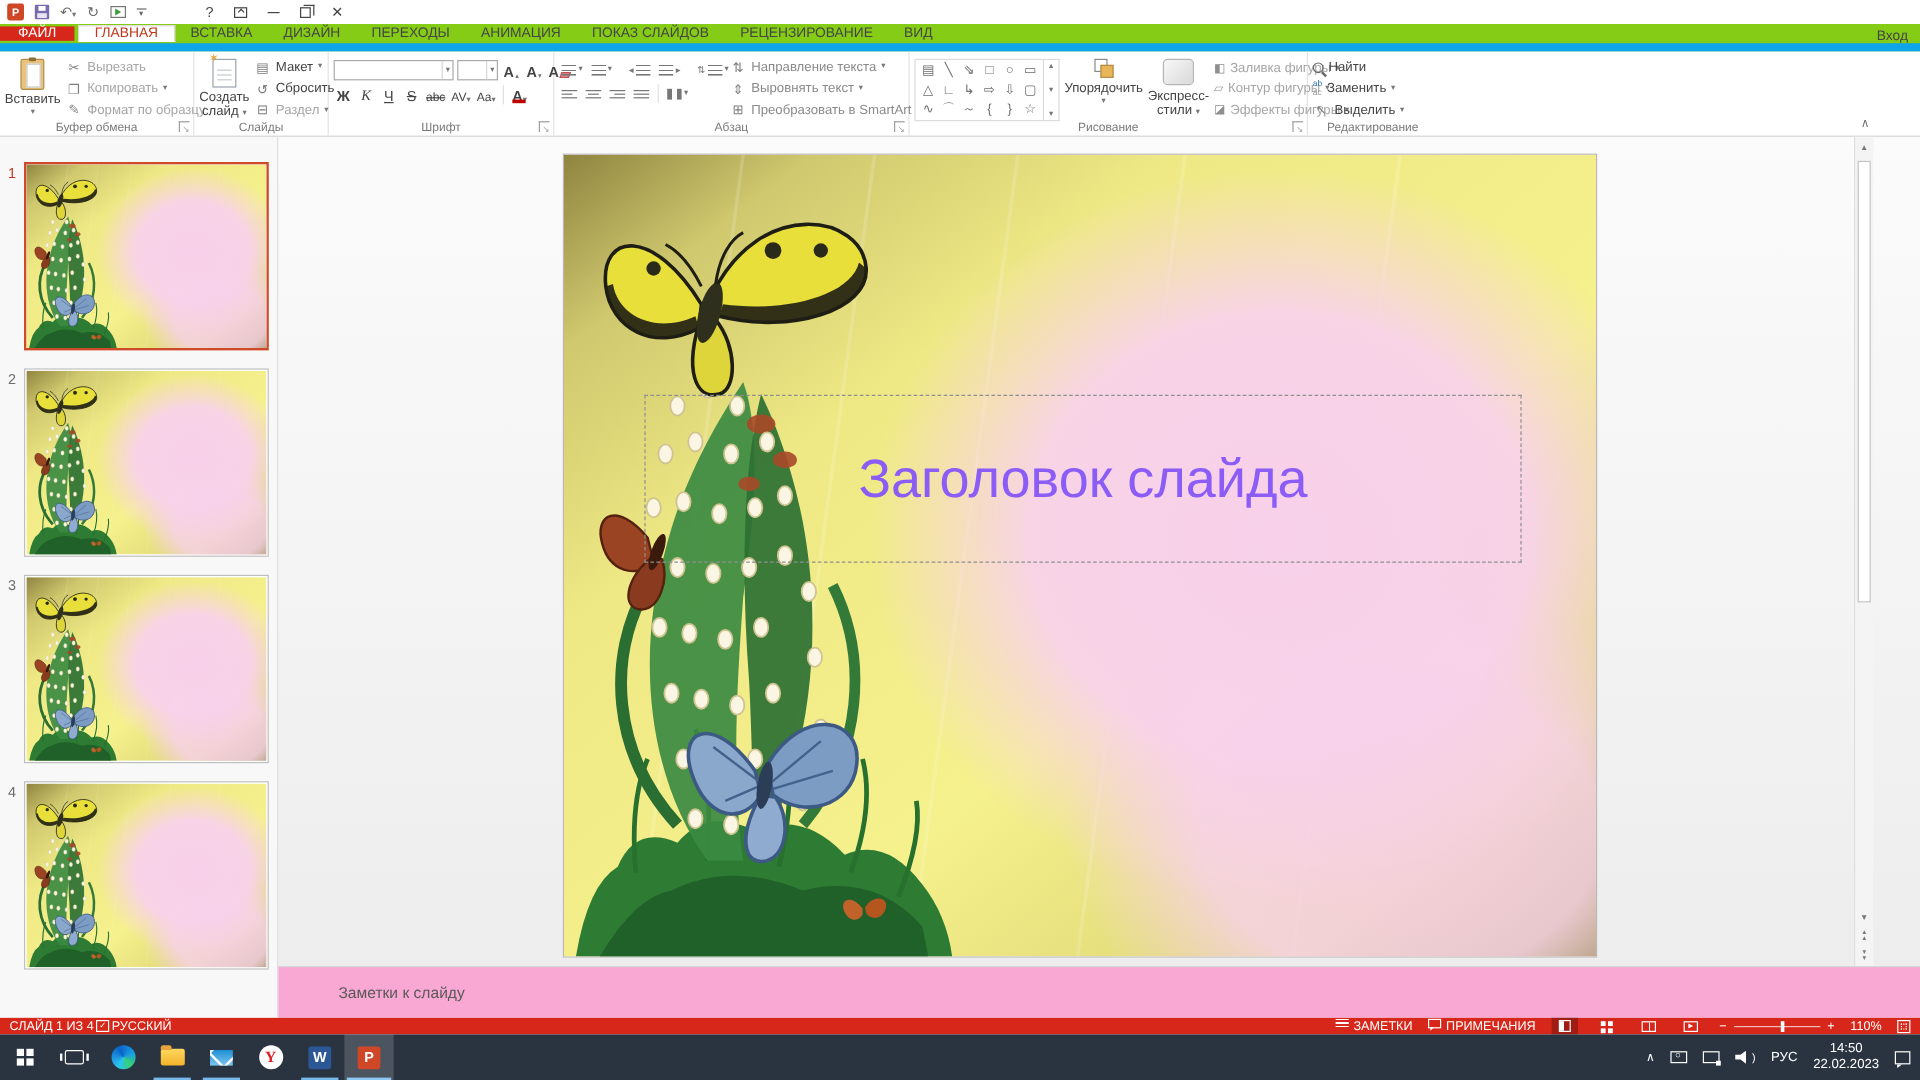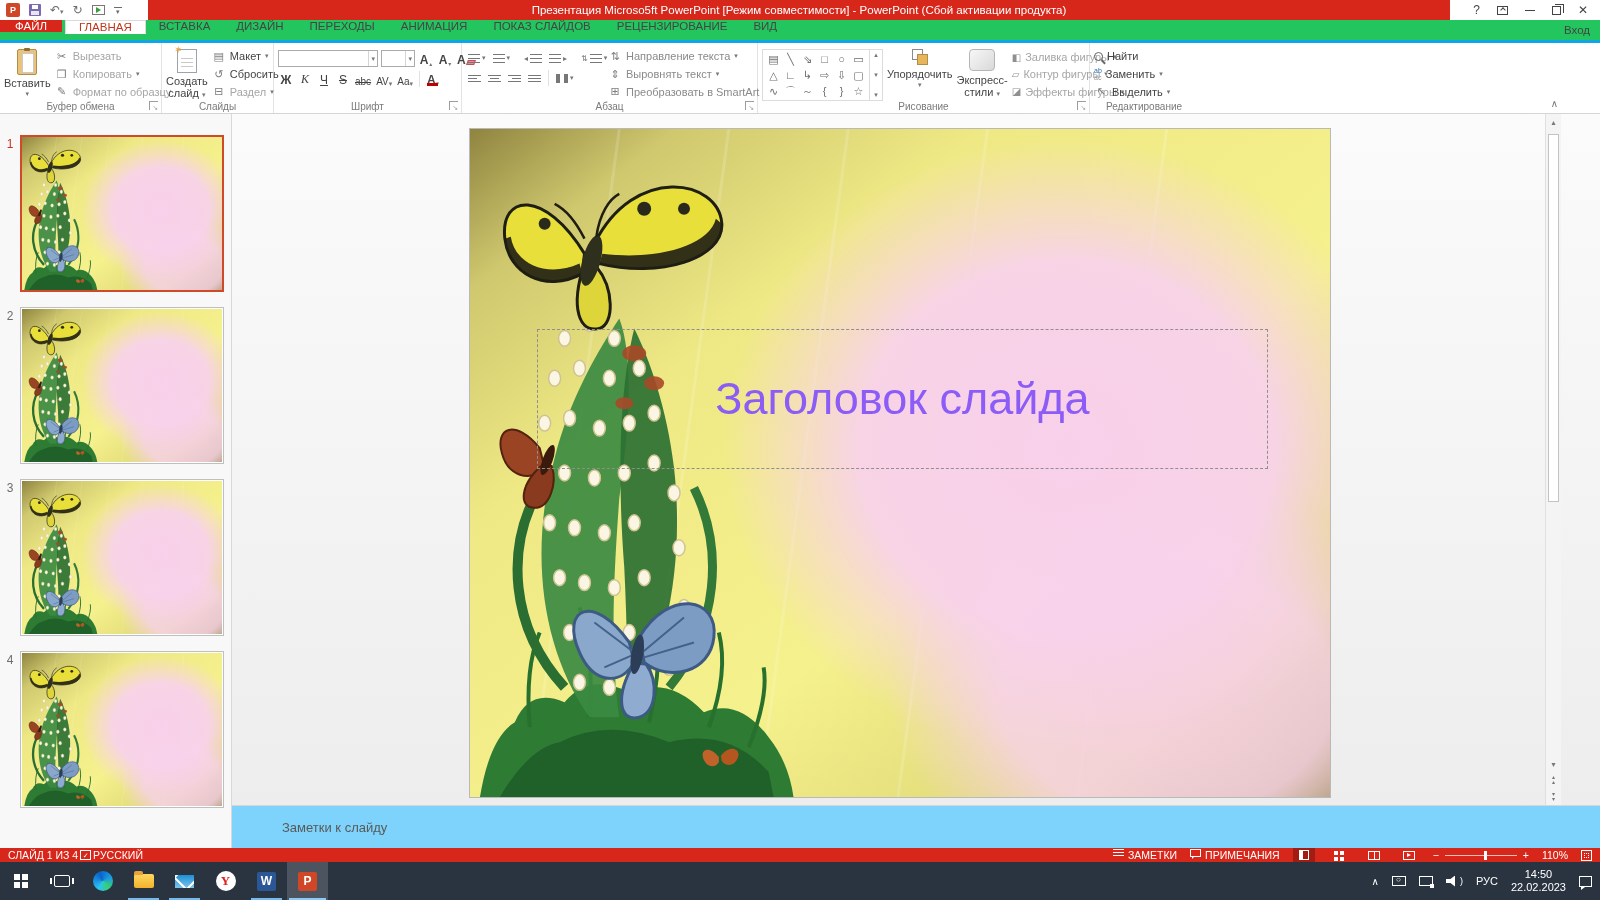--- a/index.html
+++ b/index.html
@@ -21,21 +21,21 @@
   .qat-more b{width:8px;border-top:1px solid #6b6b6b;margin-bottom:2px}
   .title-red{flex:1;background:#d7261a;color:#fff;font-size:11.5px;display:flex;align-items:center;justify-content:center;white-space:nowrap}
   .win-controls{width:150px;background:#fff;display:flex;align-items:center;justify-content:flex-end;gap:17px;padding-right:12px;color:#444;font-size:12px}
   .wc-min{width:10px;border-top:1px solid #444;display:inline-block}
   .wc-restore{width:9px;height:9px;border:1px solid #444;position:relative;display:inline-block}
   .wc-restore::before{content:"";position:absolute;left:2px;top:-3px;width:8px;height:8px;border:1px solid #444;border-left:none;border-bottom:none}
   .wc-ribbon{width:11px;height:9px;border:1px solid #444;display:inline-block;position:relative}
   .wc-ribbon::after{content:"";position:absolute;left:3px;top:1px;width:3px;height:3px;border-top:1px solid #444;border-left:1px solid #444;transform:rotate(45deg)}
 
   
-  .tabrow{height:23px;background:#22c55e;display:flex;align-items:flex-start;position:relative;border-bottom:3px solid #0ea5e9}
+  .tabrow{height:23px;background:#84cc16;display:flex;align-items:center;position:relative;border-bottom:7px solid #0ea5e9}
   .tab{padding:0 13px;font-size:11.5px;color:#454545;display:flex;align-items:center;cursor:default}
   .tab.file{background:#d7261a;color:#fff;padding:0 15px}
   .tab.active{background:#fff;color:#c0371b;border:1px solid #dadada;border-bottom:1px solid #fff;margin-left:3px;position:relative;z-index:2}
   .signin{position:absolute;right:10px;top:4px;font-size:11.5px;color:#444}
 
   
   .ribbon{height:71px;background:#fff;border-bottom:1px solid #d5d5d5;display:flex;position:relative;font-size:11px;color:#444}
   .grp{position:relative;height:100%;border-right:1px solid #e3e3e3;padding:3px 4px 14px 4px;display:flex;gap:4px}
   .grp-label{position:absolute;bottom:1px;left:0;width:100%;text-align:center;font-size:10px;color:#7a7a7a}
   .dlg{position:absolute;right:3px;bottom:3px;width:9px;height:9px;border-left:1px solid #9d9d9d;border-top:1px solid #9d9d9d}
@@ -112,21 +112,21 @@
   .canvas-wrap{flex:1;position:relative}
   .slide-canvas{position:absolute;left:237px;top:14px;width:862px;height:670px;border:1px solid #b9b9b9;background:#fff}
   .slide-canvas>svg{display:block;width:100%;height:100%}
   .ph{position:absolute;border:1px dashed #8f8f8f;display:flex;justify-content:center;color:#8b5cf6}
   .ph-title{left:67px;top:200px;width:731px;height:140px;align-items:center;font-size:45px}
   .ph-sub{left:130px;top:364px;width:606px;height:166px;align-items:flex-start;padding-top:8px;font-size:37px}
   .v-scroll{width:16px;margin-right:39px;position:relative;background:#f4f4f4;border-left:1px solid #e0e0e0}
   .v-scroll .sarr{position:absolute;left:0;width:100%;text-align:center;font-size:8px;color:#777}
   .v-thumb{position:absolute;left:2px;top:20px;width:11px;height:368px;background:#fff;border:1px solid #c3c3c3}
   .dbl{position:absolute;left:0;width:100%;text-align:center;font-size:6px;line-height:5px;color:#777}
-  .notes-bar{height:43px;background:#7dd3fc;border-top:1px solid #d6d6d6;display:flex;align-items:center;padding-left:50px;font-size:13px;color:#595959}
+  .notes-bar{height:43px;background:#f9a8d4;border-top:1px solid #d6d6d6;display:flex;align-items:center;padding-left:50px;font-size:13px;color:#595959}
 
   
   .statusbar{height:14px;background:#d7261a;color:#fff;font-size:10.5px;display:flex;align-items:center;padding:0 8px;gap:18px}
   .sb-left{display:flex;gap:2px;align-items:center}
   .spell-ic{width:11px;height:10px;border:1px solid #fff;position:relative;font-size:7px;line-height:9px;text-align:center}
   .sb-right{margin-left:auto;display:flex;align-items:center;gap:13px}
   .sb-item{display:flex;align-items:flex-start;gap:4px}
   .n-ic{width:11px;height:8px;background:repeating-linear-gradient(to bottom,#fff 0 1px,transparent 1px 3px)}
   .c-ic{width:11px;height:8px;border:1px solid #fff;position:relative}
   .c-ic::after{content:"";position:absolute;left:1px;bottom:-3px;border-top:3px solid #fff;border-right:3px solid transparent}
@@ -309,23 +309,20 @@
       <span class="ppt-logo">P</span>
       <span class="save-ic"></span>
       <span class="ic"><i>↶</i><i class="da">▾</i></span>
       <span class="ic">↻</span>
       <span class="present-ic"></span>
       <span class="qat-more">
           <b></b>
           <i>▾</i>
         </span>
     </div>
-    <div class="title-red">
-      <span>Презентация Microso5ft PowerPoint [Режим совместимости] -  PowerPoint (Сбой активации продукта)</span>
-    </div>
     <div class="win-controls">
       <span>?</span>
       <span class="wc-ribbon"></span>
       <span class="wc-min"></span>
       <span class="wc-restore"></span>
       <span>✕</span>
     </div>
   </div>
 
   <div class="tabrow">

